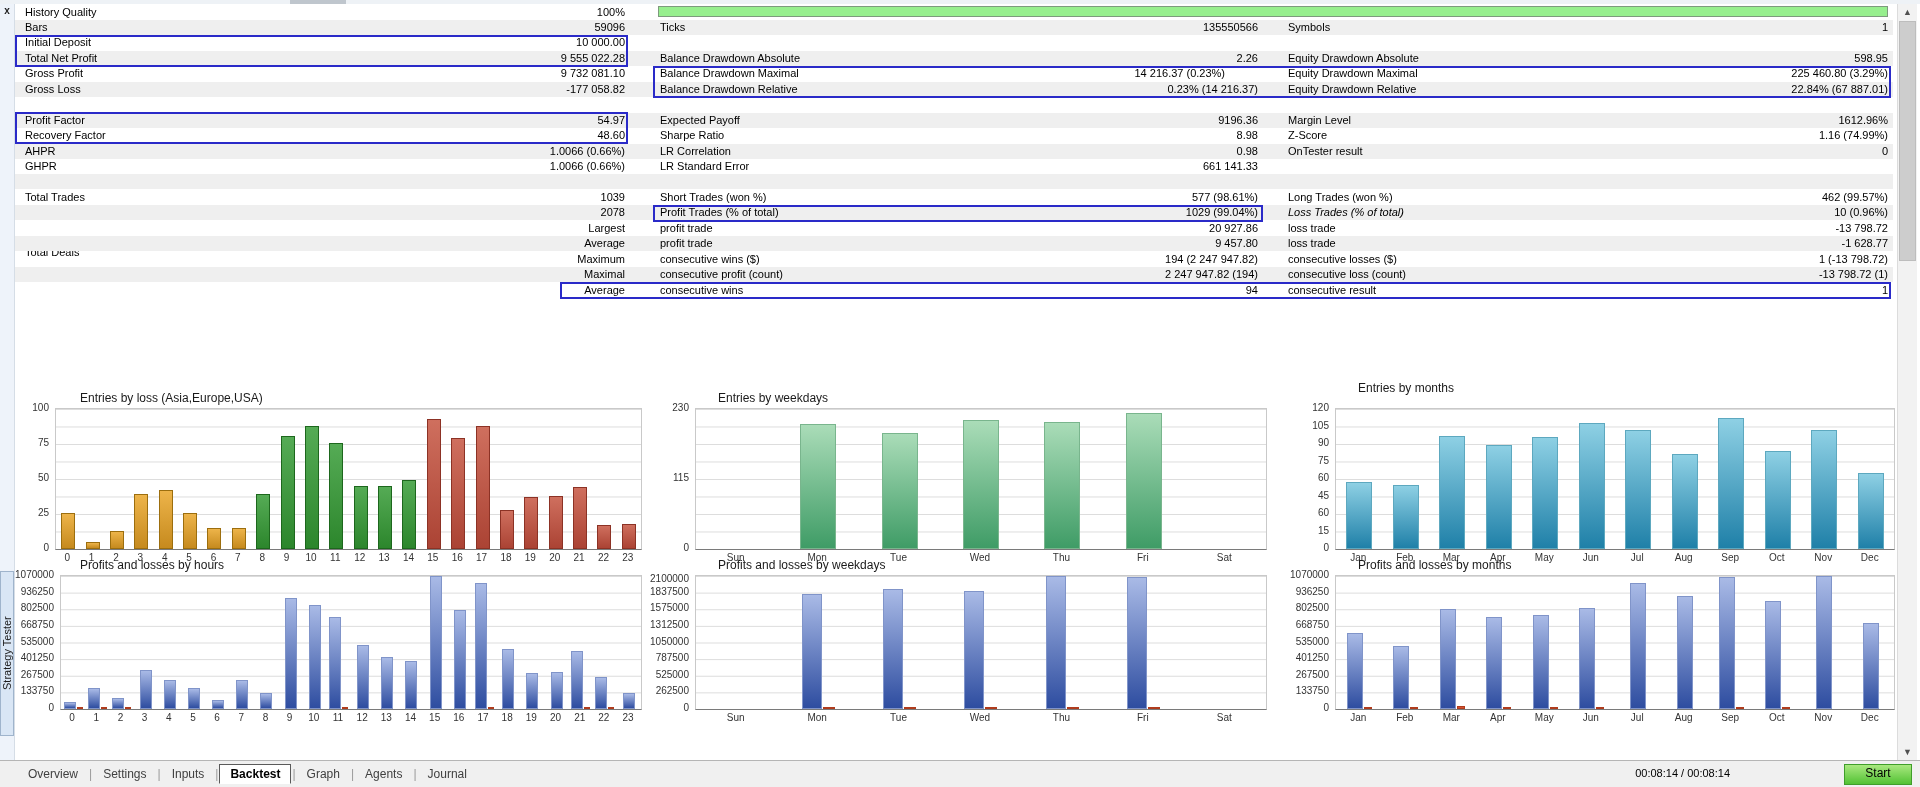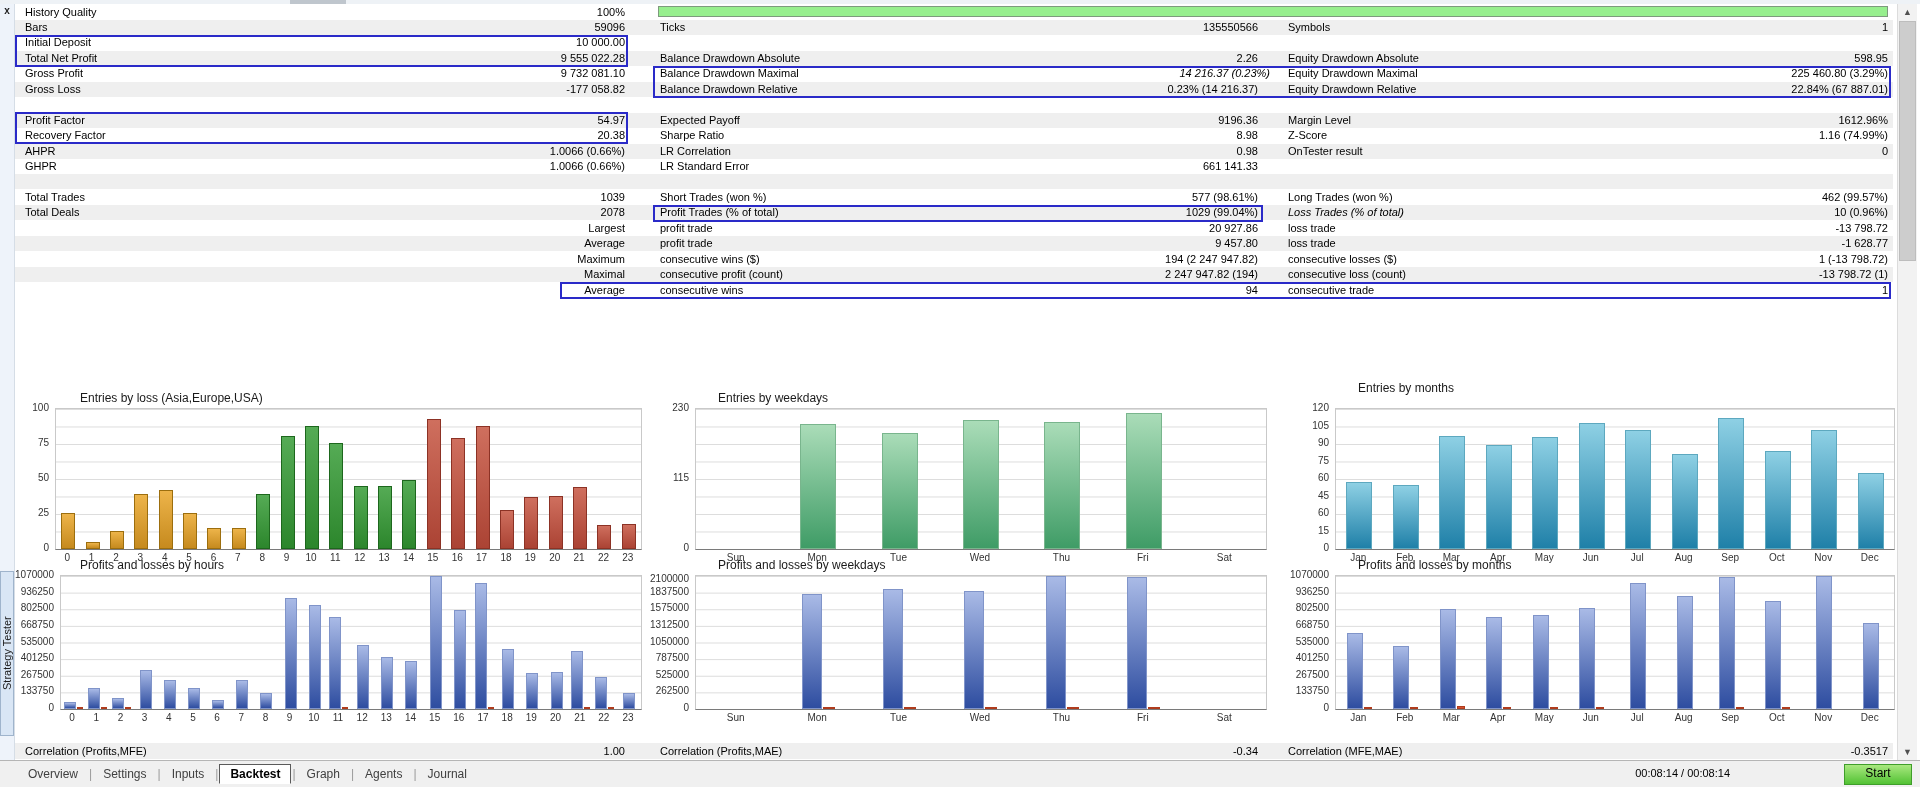--- a/index.html
+++ b/index.html
@@ -91,21 +91,21 @@
         <span class="svalue" style="left: 290px; width: 320px;">9 555 022.28</span>
         <span class="slabel" style="left: 645px;">Balance Drawdown Absolute</span>
         <span class="svalue" style="left: 923px; width: 320px;">2.26</span>
         <span class="slabel" style="left: 1273px;">Equity Drawdown Absolute</span>
         <span class="svalue" style="left: 1553px; width: 320px;">598.95</span>
       </div>
       <div class="srow" style="top: 66.3px;">
         <span class="slabel" style="left: 10px;">Gross Profit</span>
         <span class="svalue" style="left: 290px; width: 320px;">9 732 081.10</span>
         <span class="slabel" style="left: 645px;">Balance Drawdown Maximal</span>
-        <span class="svalue" style="left: 935px; width: 320px; font-style: italic;">14 216.37 (0.23%)</span>
+        <span class="svalue" style="left: 890px; width: 320px;">14 216.37 (0.23%)</span>
         <span class="slabel" style="left: 1273px;">Equity Drawdown Maximal</span>
         <span class="svalue" style="left: 1553px; width: 320px;">225 460.80 (3.29%)</span>
       </div>
       <div class="srow shade" style="top: 81.75px;">
         <span class="slabel" style="left: 10px;">Gross Loss</span>
         <span class="svalue" style="left: 290px; width: 320px;">-177 058.82</span>
         <span class="slabel" style="left: 645px;">Balance Drawdown Relative</span>
         <span class="svalue" style="left: 923px; width: 320px;">0.23% (14 216.37)</span>
         <span class="slabel" style="left: 1273px;">Equity Drawdown Relative</span>
         <span class="svalue" style="left: 1553px; width: 320px;">22.84% (67 887.01)</span>
@@ -114,21 +114,21 @@
       <div class="srow shade" style="top: 112.65px;">
         <span class="slabel" style="left: 10px;">Profit Factor</span>
         <span class="svalue" style="left: 290px; width: 320px;">54.97</span>
         <span class="slabel" style="left: 645px;">Expected Payoff</span>
         <span class="svalue" style="left: 923px; width: 320px;">9196.36</span>
         <span class="slabel" style="left: 1273px;">Margin Level</span>
         <span class="svalue" style="left: 1553px; width: 320px;">1612.96%</span>
       </div>
       <div class="srow" style="top: 128.1px;">
         <span class="slabel" style="left: 10px;">Recovery Factor</span>
-        <span class="svalue" style="left: 290px; width: 320px;">20.38</span>
+        <span class="svalue" style="left: 290px; width: 320px;">48.60</span>
         <span class="slabel" style="left: 645px;">Sharpe Ratio</span>
         <span class="svalue" style="left: 923px; width: 320px;">8.98</span>
         <span class="slabel" style="left: 1273px;">Z-Score</span>
         <span class="svalue" style="left: 1553px; width: 320px;">1.16 (74.99%)</span>
       </div>
       <div class="srow shade" style="top: 143.55px;">
         <span class="slabel" style="left: 10px;">AHPR</span>
         <span class="svalue" style="left: 290px; width: 320px;">1.0066 (0.66%)</span>
         <span class="slabel" style="left: 645px;">LR Correlation</span>
         <span class="svalue" style="left: 923px; width: 320px;">0.98</span>
@@ -144,21 +144,21 @@
       <div class="srow shade" style="top: 174.45px;"></div>
       <div class="srow" style="top: 189.9px;">
         <span class="slabel" style="left: 10px;">Total Trades</span>
         <span class="svalue" style="left: 290px; width: 320px;">1039</span>
         <span class="slabel" style="left: 645px;">Short Trades (won %)</span>
         <span class="svalue" style="left: 923px; width: 320px;">577 (98.61%)</span>
         <span class="slabel" style="left: 1273px;">Long Trades (won %)</span>
         <span class="svalue" style="left: 1553px; width: 320px;">462 (99.57%)</span>
       </div>
       <div class="srow shade" style="top: 205.35px;">
-        <span class="slabel" style="left: 10px;">Total Deals</span>
+        <span class="slabel" style="left: 10px; margin-top: 40px;">Total Deals</span>
         <span class="svalue" style="left: 290px; width: 320px;">2078</span>
         <span class="slabel" style="left: 645px;">Profit Trades (% of total)</span>
         <span class="svalue" style="left: 923px; width: 320px;">1029 (99.04%)</span>
         <span class="slabel" style="left: 1273px; font-style: italic;">Loss Trades (% of total)</span>
         <span class="svalue" style="left: 1553px; width: 320px;">10 (0.96%)</span>
       </div>
       <div class="srow" style="top: 220.8px;">
         <span class="svalue" style="left: 290px; width: 320px;">Largest</span>
         <span class="slabel" style="left: 645px;">profit trade</span>
         <span class="svalue" style="left: 923px; width: 320px;">20 927.86</span>
@@ -183,21 +183,21 @@
         <span class="svalue" style="left: 290px; width: 320px;">Maximal</span>
         <span class="slabel" style="left: 645px;">consecutive profit (count)</span>
         <span class="svalue" style="left: 923px; width: 320px;">2 247 947.82 (194)</span>
         <span class="slabel" style="left: 1273px;">consecutive loss (count)</span>
         <span class="svalue" style="left: 1553px; width: 320px;">-13 798.72 (1)</span>
       </div>
       <div class="srow" style="top: 282.6px;">
         <span class="svalue" style="left: 290px; width: 320px;">Average</span>
         <span class="slabel" style="left: 645px;">consecutive wins</span>
         <span class="svalue" style="left: 923px; width: 320px;">94</span>
-        <span class="slabel" style="left: 1273px;">consecutive trade</span>
+        <span class="slabel" style="left: 1273px;">consecutive result</span>
         <span class="svalue" style="left: 1553px; width: 320px;">1</span>
       </div>
     </div>
   <div id="progressbar" style="background: rgb(151, 239, 142);"></div>
   <div id="boxes-layer">
       <div class="bluebox" style="left: 15px; top: 35px; width: 613px; height: 32px; border-color: rgb(42, 42, 200);"></div>
       <div class="bluebox" style="left: 15px; top: 112px; width: 613px; height: 32px; border-color: rgb(42, 42, 200);"></div>
       <div class="bluebox" style="left: 653px; top: 66px; width: 1238px; height: 32px; border-color: rgb(42, 42, 200);"></div>
       <div class="bluebox" style="left: 653px; top: 205px; width: 610px; height: 17px; border-color: rgb(42, 42, 200);"></div>
       <div class="bluebox" style="left: 560px; top: 282px; width: 1331px; height: 17px; border-color: rgb(42, 42, 200);"></div>
@@ -652,28 +652,20 @@
         <div class="ylabel" style="bottom: 28.25px;">267500</div>
         <div class="ylabel" style="bottom: 44.875px;">401250</div>
         <div class="ylabel" style="bottom: 61.5px;">535000</div>
         <div class="ylabel" style="bottom: 78.125px;">668750</div>
         <div class="ylabel" style="bottom: 94.75px;">802500</div>
         <div class="ylabel" style="bottom: 111.375px;">936250</div>
         <div class="ylabel" style="bottom: 128px;">1070000</div>
       </div>
     </div>
 
-  <div id="corr-row">
-      <span class="slabel" style="left: 10px; top: 2px;">Correlation (Profits,MFE)</span>
-      <span class="svalue" style="left: 290px; width: 320px; top: 2px;">1.00</span>
-      <span class="slabel" style="left: 645px; top: 2px;">Correlation (Profits,MAE)</span>
-      <span class="svalue" style="left: 923px; width: 320px; top: 2px;">-0.34</span>
-      <span class="slabel" style="left: 1273px; top: 2px;">Correlation (MFE,MAE)</span>
-      <span class="svalue" style="left: 1553px; width: 320px; top: 2px;">-0.3517</span>
-    </div>
 
   <div id="scrollbar">
     <div class="sb-arrow" style="top:0;">▲</div>
     <div id="sb-thumb"></div>
     <div class="sb-arrow" style="bottom:0;">▼</div>
   </div>
 
   <div id="bottombar">
     <div id="tabs">
         <div class="tab">Overview</div>

